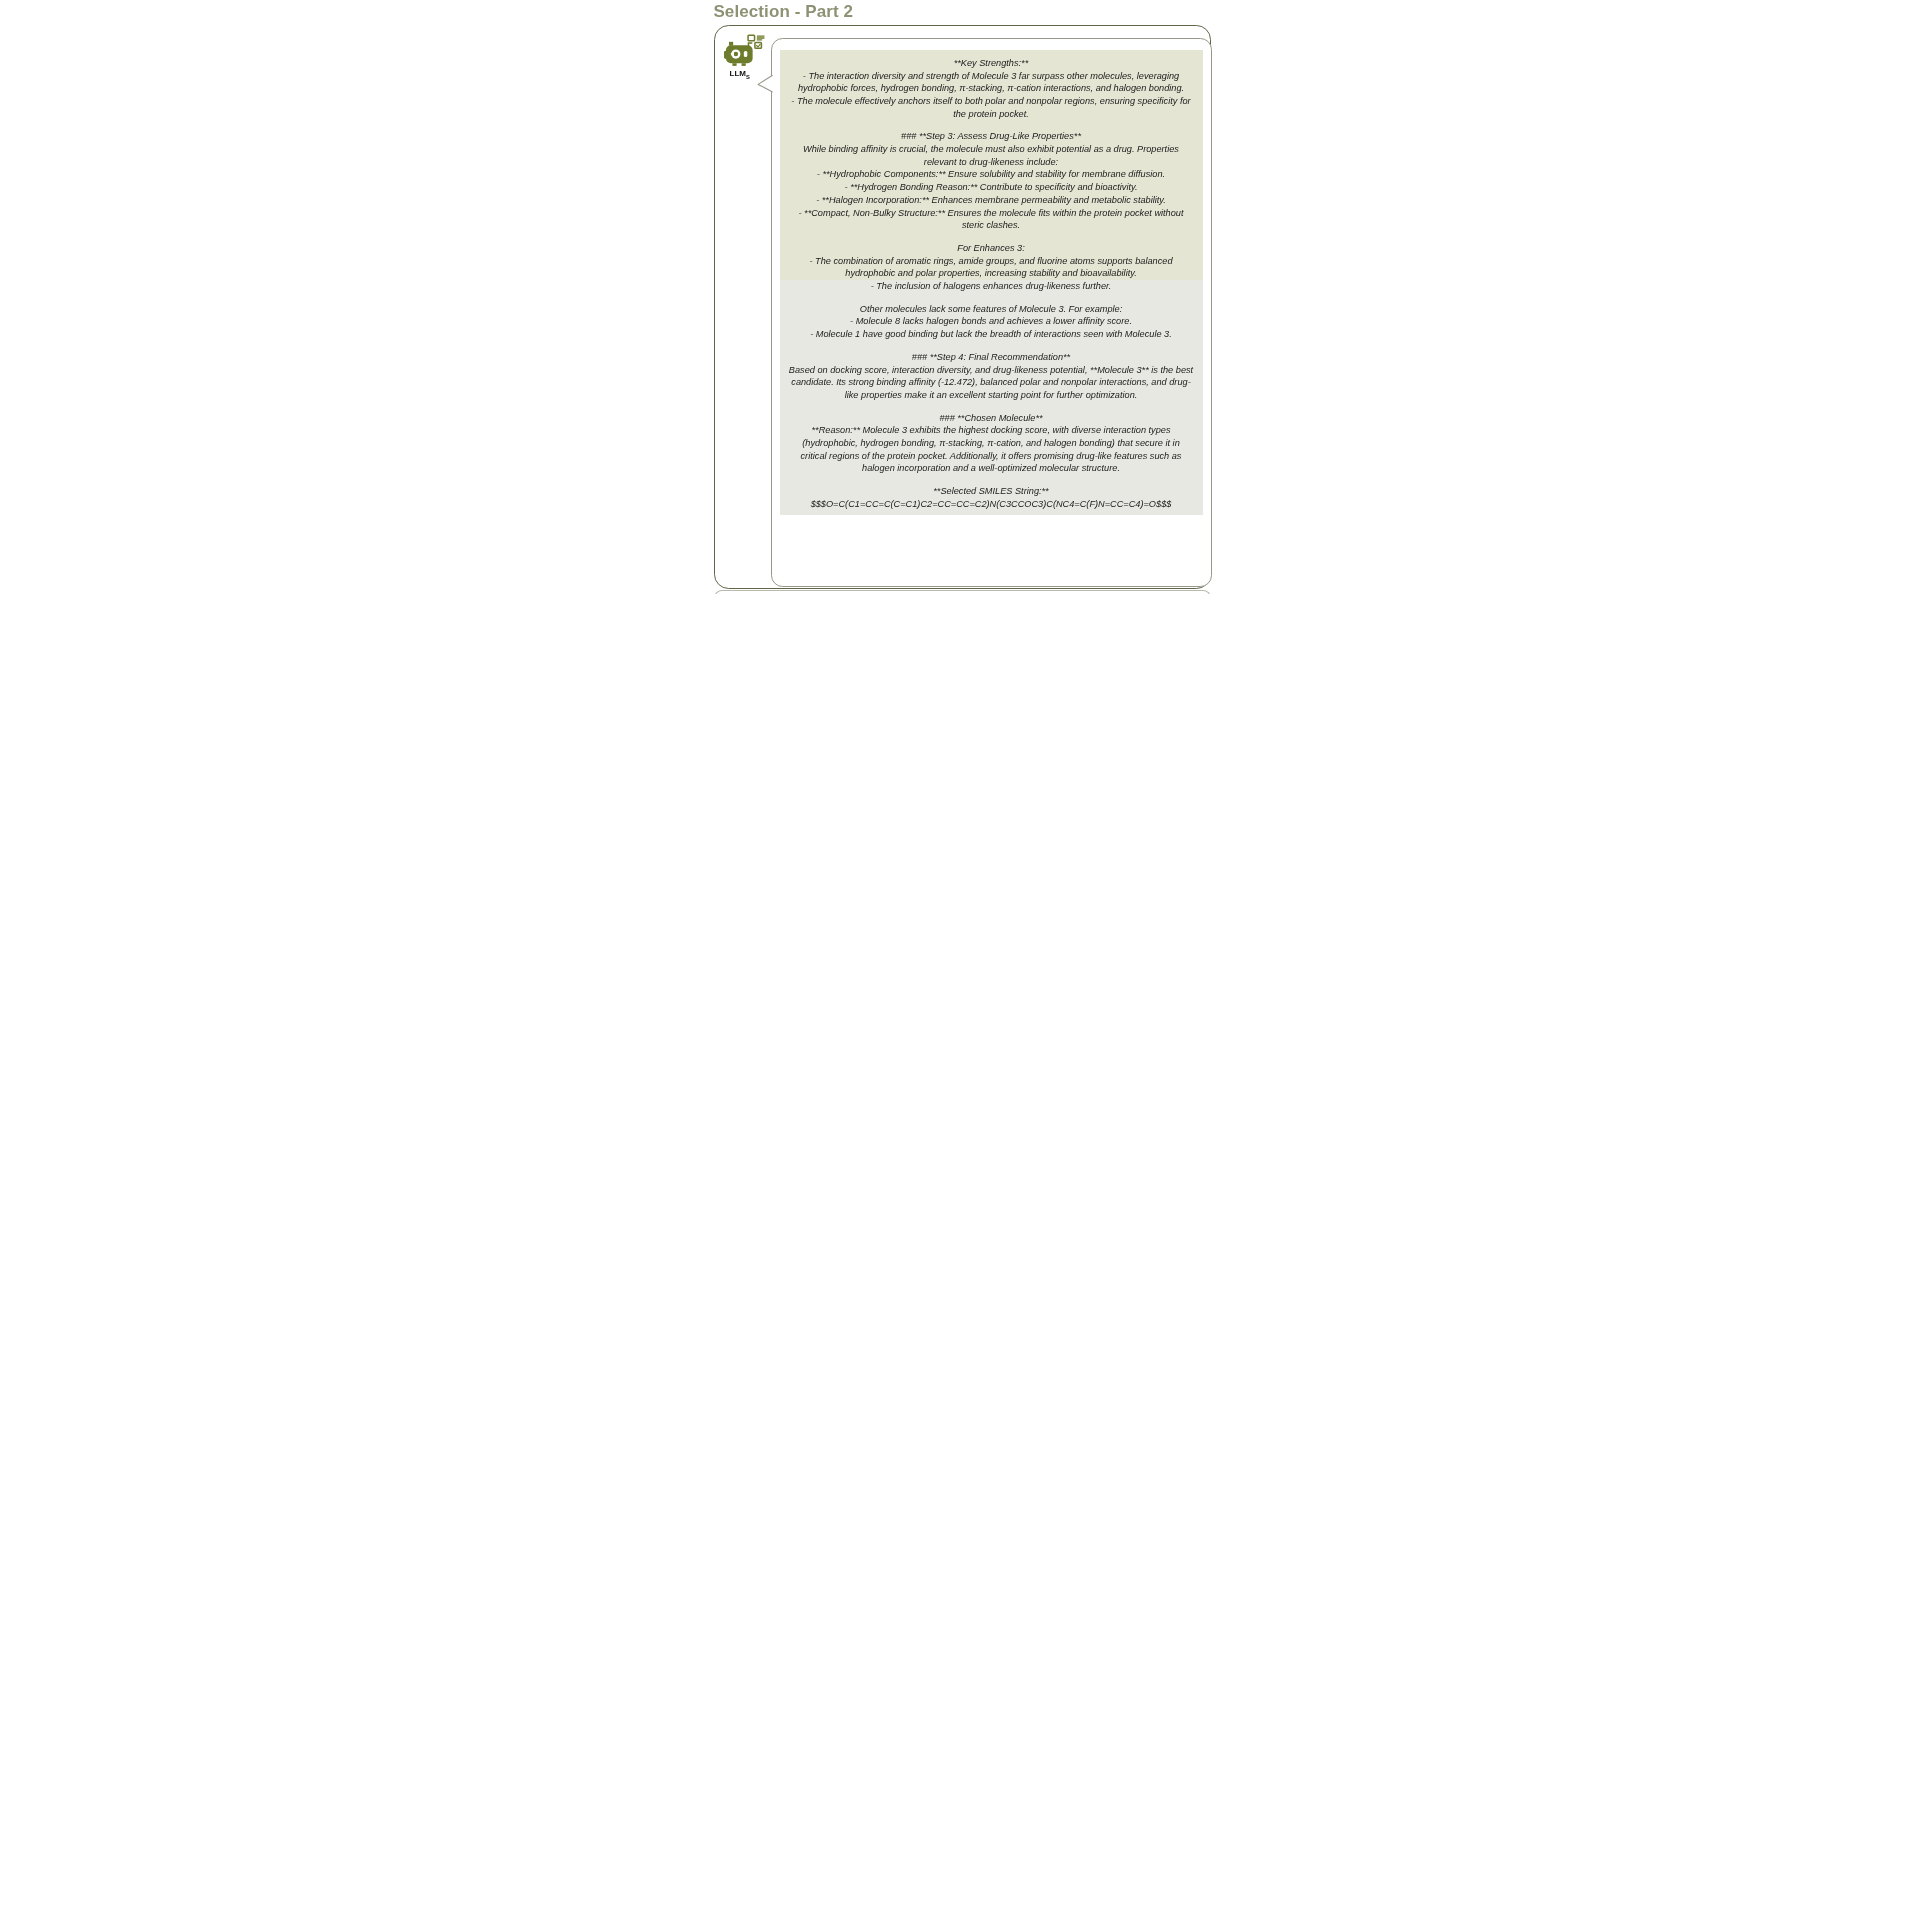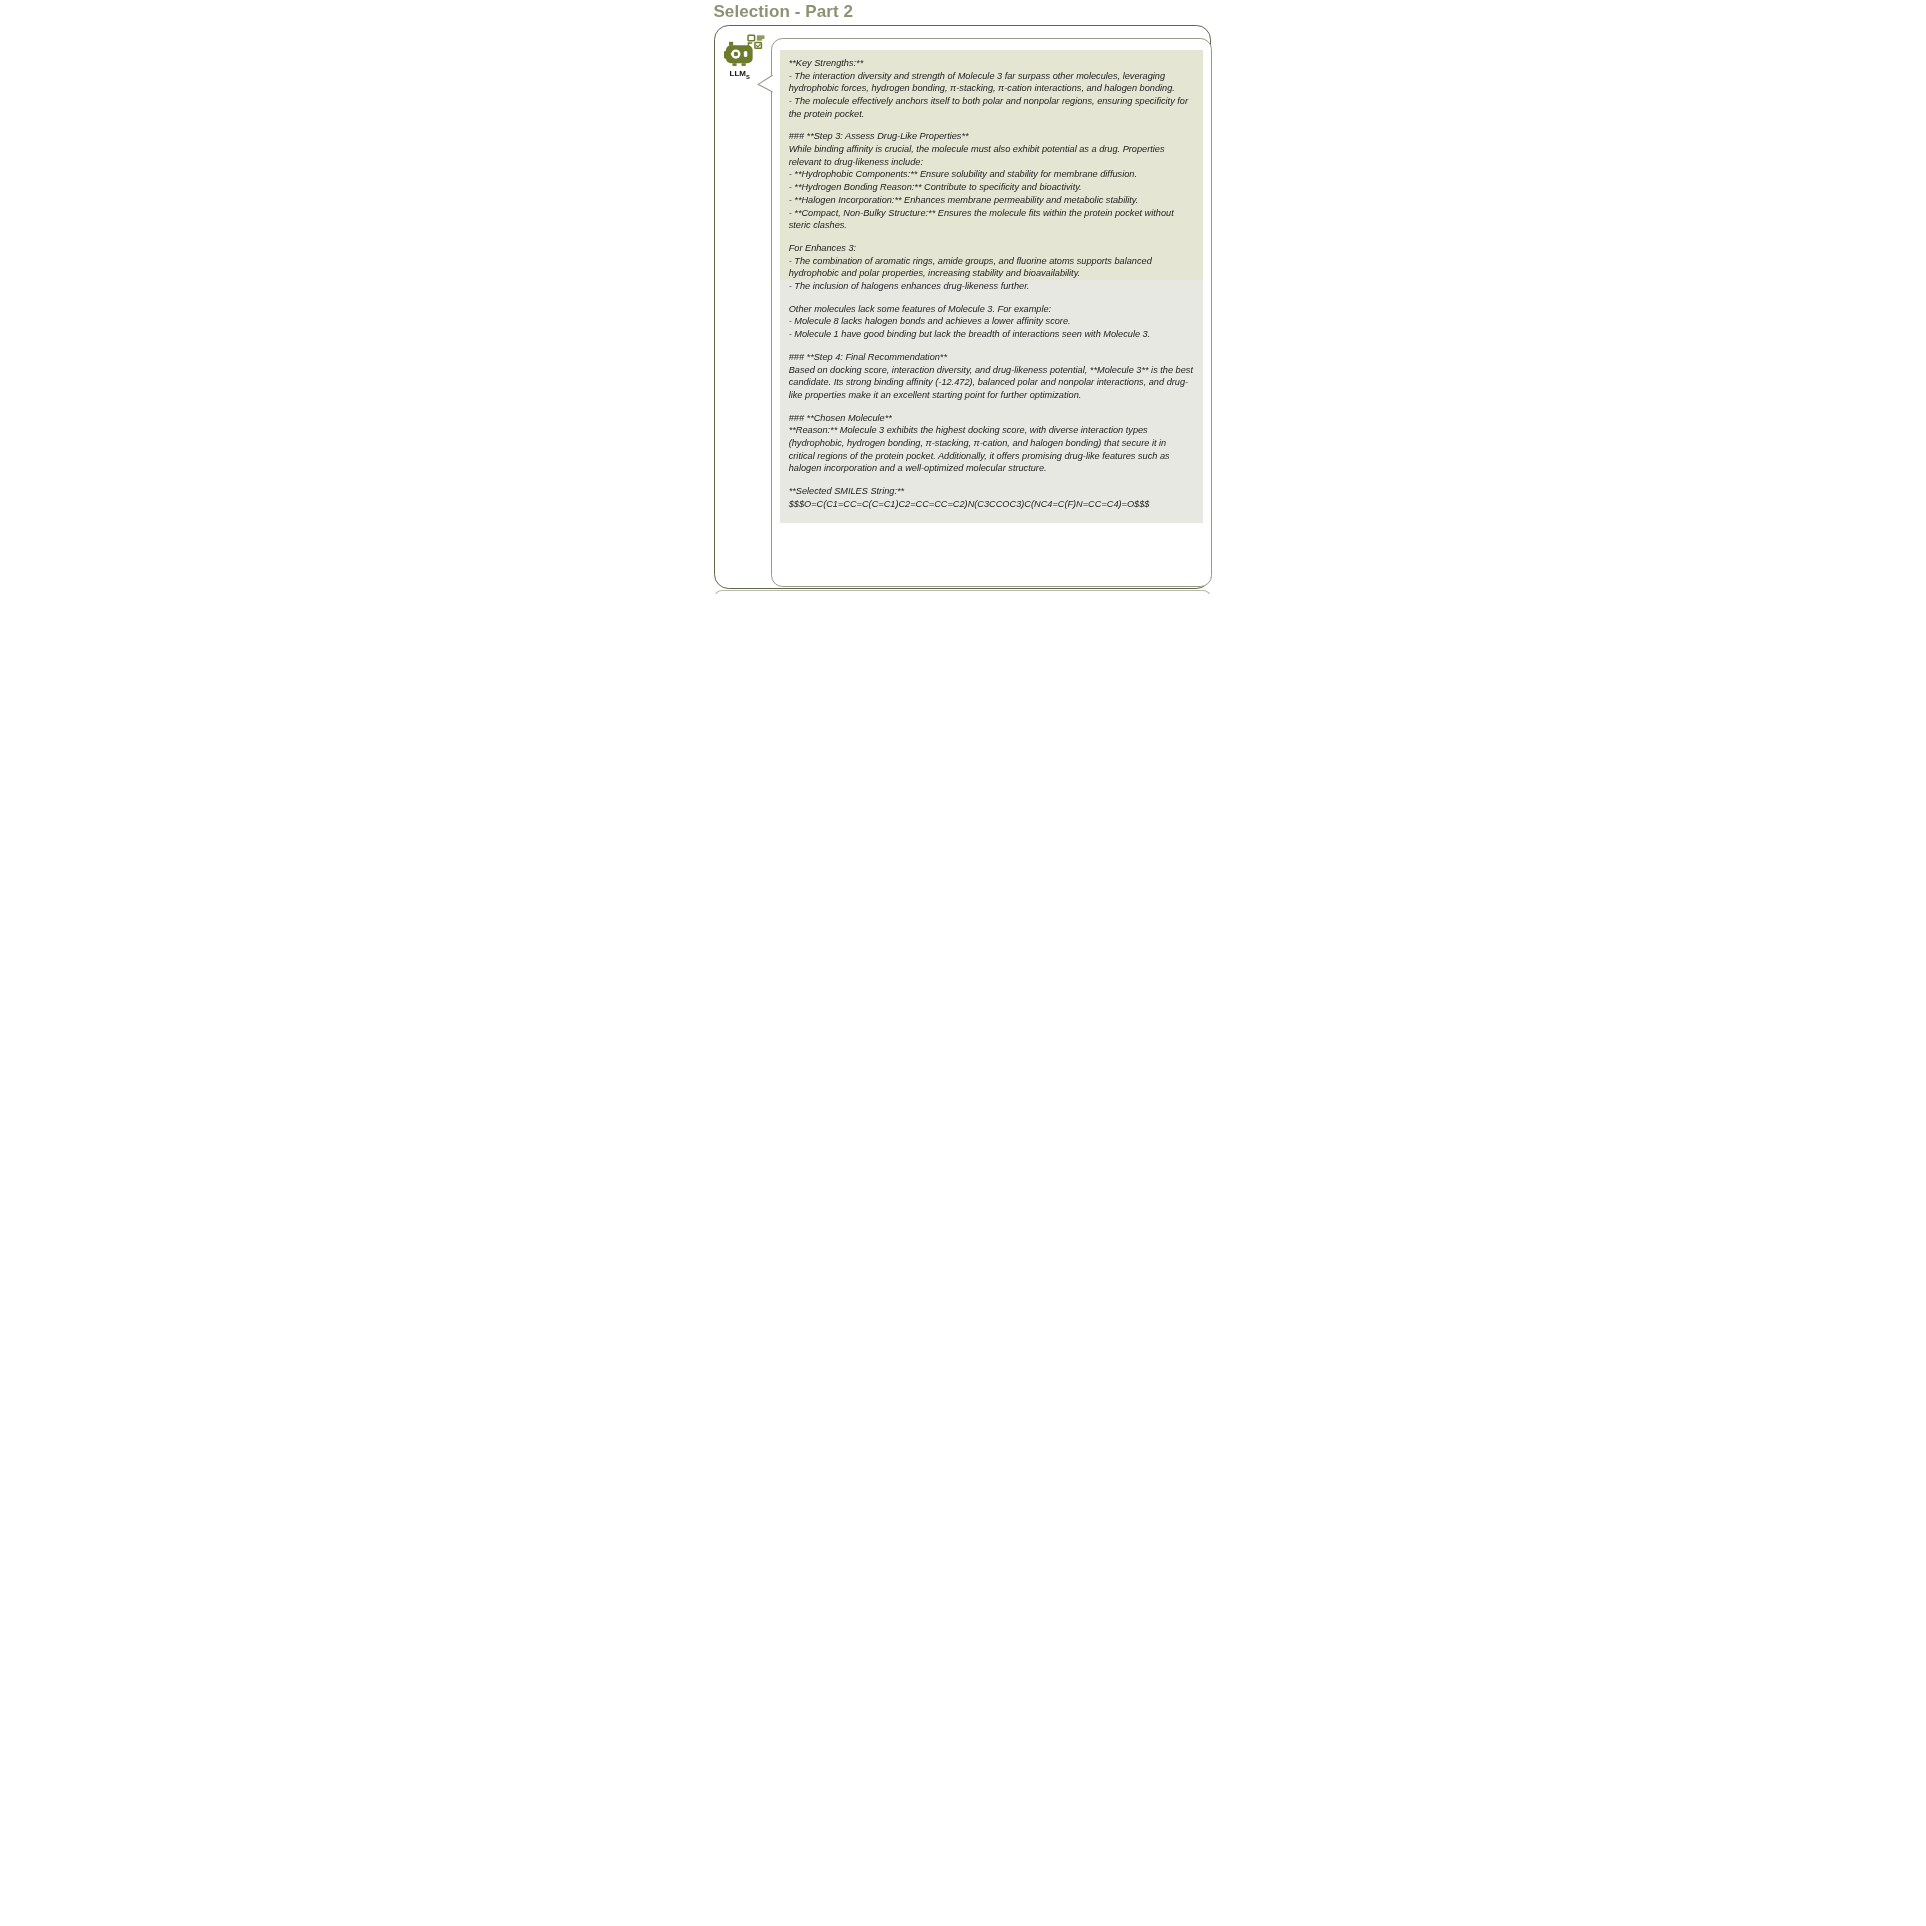--- a/index.html
+++ b/index.html
@@ -69,23 +69,24 @@
     left:-14.3px; top:35px;
     width:16px; height:20px;
   }
   .text-area{
     position:absolute;
     left:8px; top:10.8px;
     right:8px;
   }
   .msg-block{
     padding:0 9.2px;
+    text-align:center;
   }
   .msg-block.first{padding-top:7px;}
-  .msg-block.last{padding-bottom:12px;}
+  .msg-block.last{padding-bottom:4px;}
   .line{
     margin:0;
     font-size:9.2px;
     line-height:12.7px;
     font-style:italic;
     color:var(--text-color);
   }
   .line.bold{font-weight:normal;}
   .line.blank{height:10px;}
   .next-box-edge{

